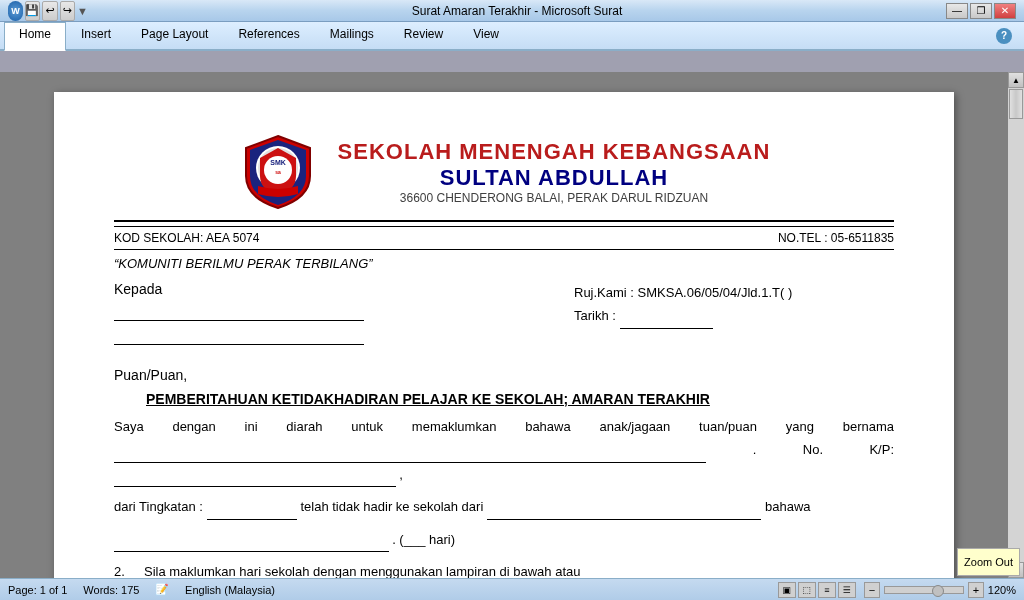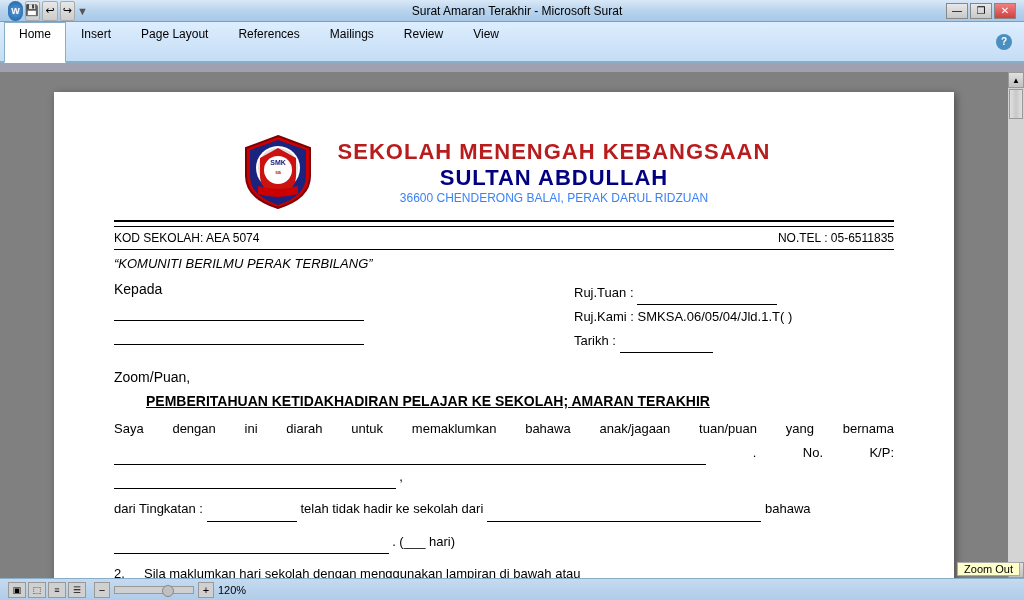--- a/index.html
+++ b/index.html
@@ -76,21 +76,21 @@
       border-right: 1px solid transparent;
       background: transparent;
     }
     .ribbon-tab.active {
       background: white;
       border-top: 1px solid #8aaec8;
       border-left: 1px solid #8aaec8;
       border-right: 1px solid #8aaec8;
       border-bottom: 1px solid white;
       margin-bottom: -2px;
-      padding-bottom: 21px;
+      padding-bottom: 9px;
     }
 
     
     .status-bar {
       position: absolute;
       bottom: 0;
       left: 0;
       right: 0;
       height: 22px;
       background: linear-gradient(to bottom, #c5daf0, #b0cce8);
@@ -108,21 +108,21 @@
       align-items: center;
     }
     .status-right {
       display: flex;
       align-items: center;
       gap: 8px;
     }
     .zoom-out-tooltip {
       background: #ffffcc;
       border: 1px solid #aaa;
-      padding: 0 6px;
+      padding: 7px 6px;
       font-size: 11px;
       font-family: Arial, sans-serif;
       position: absolute;
       right: 4px;
       bottom: 24px;
     }
 
     
     .doc-area {
       background: #808080;
@@ -209,21 +209,21 @@
     }
     .school-name-sub {
       font-size: 22px;
       font-weight: bold;
       color: #000080;
       letter-spacing: 1px;
       font-family: Arial, sans-serif;
     }
     .school-address {
       font-size: 12px;
-      color: #3b82f6;
+      color: #404040;
       font-family: Arial, sans-serif;
     }
     .divider-line {
       border: none;
       border-top: 2px solid #000;
       margin: 4px 0;
     }
     .divider-line-thin {
       border: none;
       border-top: 1px solid #000;
@@ -402,36 +402,32 @@
     <div class="motto">“KOMUNITI BERILMU PERAK TERBILANG”</div>
 
     <div class="refs-section">
       <div class="refs-left">
         <div class="kepada-label">Kepada</div>
         <div class="underline-field"></div>
         <div class="underline-field"></div>
       </div>
       <div class="refs-right">
         <div>
-          <span>Ruj.Tuan  :</span>
-          <span class="inline-blank-long">&nbsp;&nbsp;&nbsp;&nbsp;&nbsp;&nbsp;&nbsp;&nbsp;&nbsp;&nbsp;&nbsp;&nbsp;&nbsp;&nbsp;&nbsp;&nbsp;&nbsp;&nbsp;&nbsp;&nbsp;&nbsp;&nbsp;</span>
-        </div>
-        <div>
           <span>Ruj.Kami :</span>
           <span>SMKSA.06/05/04/Jld.1.T(   )</span>
         </div>
         <div>
           <span>Tarikh</span>
           <span>:</span>
           <span class="inline-blank">&nbsp;&nbsp;&nbsp;&nbsp;&nbsp;&nbsp;&nbsp;&nbsp;&nbsp;&nbsp;&nbsp;&nbsp;&nbsp;&nbsp;&nbsp;&nbsp;&nbsp;&nbsp;&nbsp;&nbsp;&nbsp;&nbsp;&nbsp;&nbsp;&nbsp;&nbsp;</span>
         </div>
       </div>
     </div>
 
-    <div class="salutation">Zoom/Puan,</div>
+    <div class="salutation">Puan/Puan,</div>
 
     <div class="letter-subject">PEMBERITAHUAN KETIDAKHADIRAN PELAJAR KE SEKOLAH; AMARAN TERAKHIR</div>
 
     <div class="letter-body">
       <span>Saya dengan ini diarah untuk memaklumkan bahawa anak/jagaan tuan/puan yang bernama</span>
       <span class="inline-blank-xl">&nbsp;&nbsp;&nbsp;&nbsp;&nbsp;&nbsp;&nbsp;&nbsp;&nbsp;&nbsp;&nbsp;&nbsp;&nbsp;&nbsp;&nbsp;&nbsp;&nbsp;&nbsp;&nbsp;&nbsp;&nbsp;&nbsp;&nbsp;&nbsp;&nbsp;&nbsp;&nbsp;&nbsp;&nbsp;&nbsp;&nbsp;&nbsp;&nbsp;&nbsp;&nbsp;&nbsp;&nbsp;&nbsp;&nbsp;&nbsp;&nbsp;&nbsp;&nbsp;&nbsp;&nbsp;&nbsp;&nbsp;&nbsp;&nbsp;&nbsp;&nbsp;&nbsp;&nbsp;&nbsp;&nbsp;&nbsp;&nbsp;&nbsp;&nbsp;&nbsp;&nbsp;&nbsp;&nbsp;&nbsp;&nbsp;&nbsp;&nbsp;&nbsp;&nbsp;&nbsp;&nbsp;&nbsp;&nbsp;&nbsp;&nbsp;&nbsp;&nbsp;&nbsp;&nbsp;&nbsp;&nbsp;&nbsp;&nbsp;&nbsp;&nbsp;&nbsp;&nbsp;&nbsp;&nbsp;&nbsp;&nbsp;&nbsp;&nbsp;&nbsp;&nbsp;&nbsp;&nbsp;&nbsp;&nbsp;&nbsp;&nbsp;&nbsp;&nbsp;&nbsp;&nbsp;&nbsp;&nbsp;&nbsp;&nbsp;&nbsp;&nbsp;&nbsp;&nbsp;&nbsp;&nbsp;&nbsp;&nbsp;&nbsp;&nbsp;&nbsp;&nbsp;&nbsp;&nbsp;&nbsp;&nbsp;&nbsp;&nbsp;&nbsp;&nbsp;&nbsp;&nbsp;&nbsp;&nbsp;&nbsp;&nbsp;&nbsp;&nbsp;&nbsp;&nbsp;&nbsp;&nbsp;&nbsp;&nbsp;&nbsp;&nbsp;&nbsp;&nbsp;&nbsp;&nbsp;&nbsp;&nbsp;&nbsp;&nbsp;&nbsp;&nbsp;&nbsp;&nbsp;&nbsp;&nbsp;&nbsp;&nbsp;&nbsp;&nbsp;&nbsp;</span>
       <span>. No. K/P:</span>
       <span class="inline-blank-long">&nbsp;&nbsp;&nbsp;&nbsp;&nbsp;&nbsp;&nbsp;&nbsp;&nbsp;&nbsp;&nbsp;&nbsp;&nbsp;&nbsp;&nbsp;&nbsp;&nbsp;&nbsp;&nbsp;&nbsp;&nbsp;&nbsp;&nbsp;&nbsp;&nbsp;&nbsp;&nbsp;&nbsp;&nbsp;&nbsp;&nbsp;&nbsp;&nbsp;&nbsp;&nbsp;&nbsp;&nbsp;&nbsp;&nbsp;&nbsp;&nbsp;&nbsp;&nbsp;&nbsp;&nbsp;&nbsp;&nbsp;&nbsp;&nbsp;&nbsp;&nbsp;&nbsp;&nbsp;&nbsp;&nbsp;&nbsp;&nbsp;&nbsp;&nbsp;&nbsp;&nbsp;&nbsp;&nbsp;&nbsp;&nbsp;&nbsp;&nbsp;&nbsp;&nbsp;&nbsp;&nbsp;&nbsp;&nbsp;&nbsp;&nbsp;&nbsp;&nbsp;&nbsp;</span>
       ,
     </div>
@@ -449,20 +445,26 @@
 
     <div class="numbered-para">
       <span class="num-label">2.</span>
       <span>Sila maklumkan hari sekolah dengan menggunakan lampiran di bawah atau</span>
     </div>
 
   </div>
 </div>
 
 <div class="status-bar">
+  <div class="status-left">
+    <span>Page: 1 of 1</span>
+    <span>Words: 175</span>
+    <span style="cursor:pointer;">📝</span>
+    <span>English (Malaysia)</span>
+  </div>
   <div class="status-right">
     <div style="display:flex;gap:2px;">
       <div style="width:18px;height:16px;border:1px solid #999;background:#d0d0d0;font-size:9px;display:flex;align-items:center;justify-content:center;">▣</div>
       <div style="width:18px;height:16px;border:1px solid #999;background:#d0d0d0;font-size:9px;display:flex;align-items:center;justify-content:center;">⬚</div>
       <div style="width:18px;height:16px;border:1px solid #999;background:#d0d0d0;font-size:9px;display:flex;align-items:center;justify-content:center;">≡</div>
       <div style="width:18px;height:16px;border:1px solid #999;background:#d0d0d0;font-size:9px;display:flex;align-items:center;justify-content:center;">☰</div>
     </div>
     <div style="display:flex;align-items:center;gap:4px;">
       <div style="width:16px;height:16px;background:#d0d0d0;border:1px solid #999;display:flex;align-items:center;justify-content:center;font-size:11px;cursor:pointer;">−</div>
       <div style="width:80px;height:8px;background:#d0d0d0;border:1px solid #999;position:relative;">

